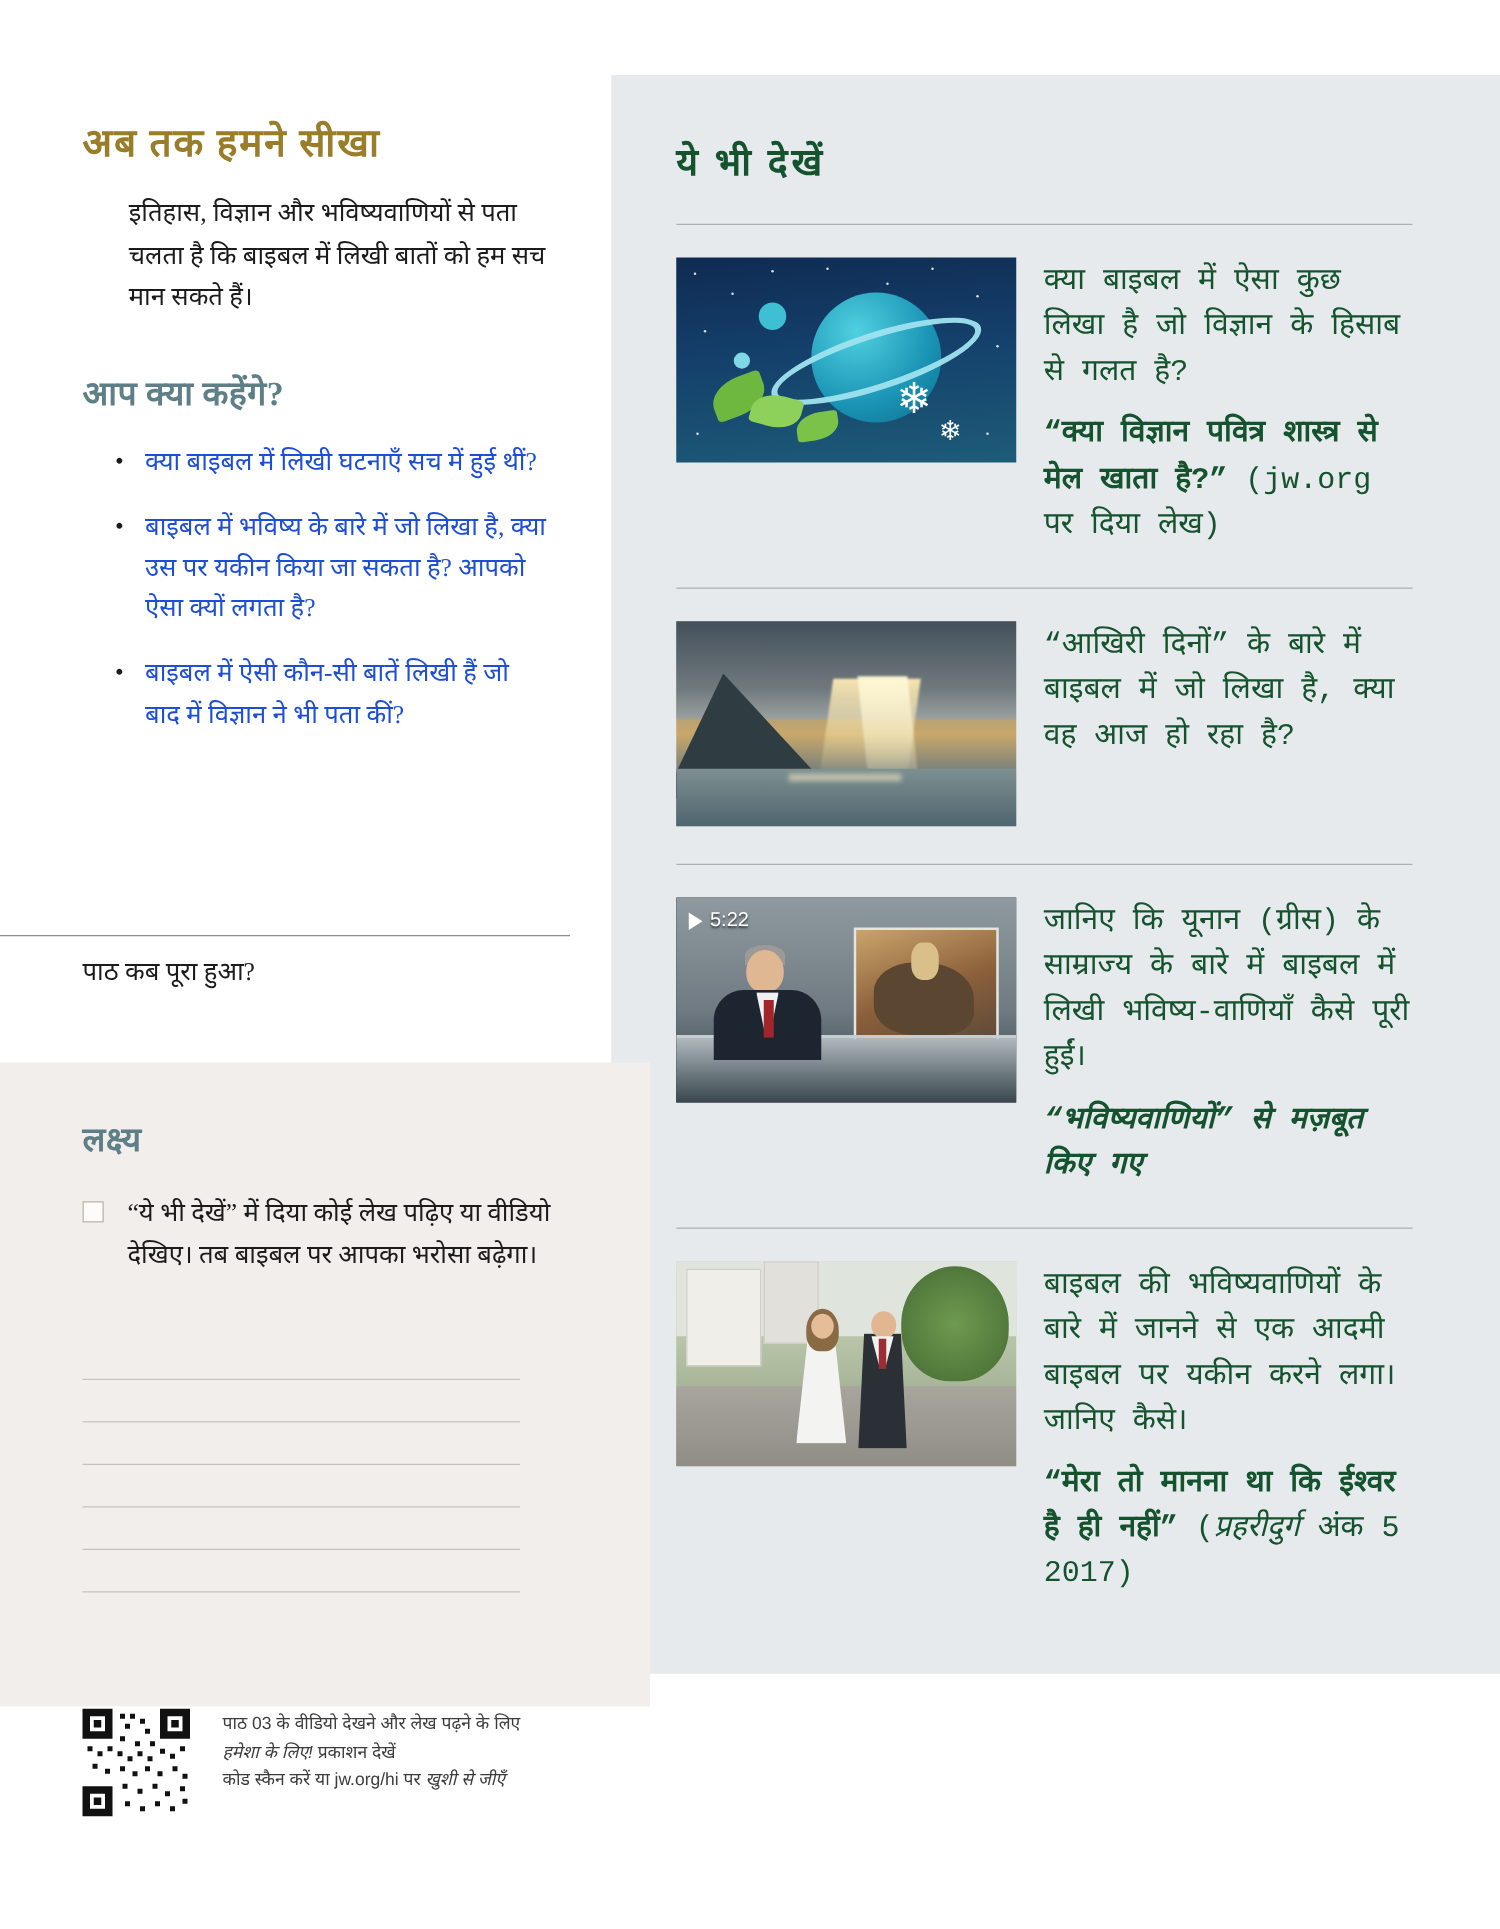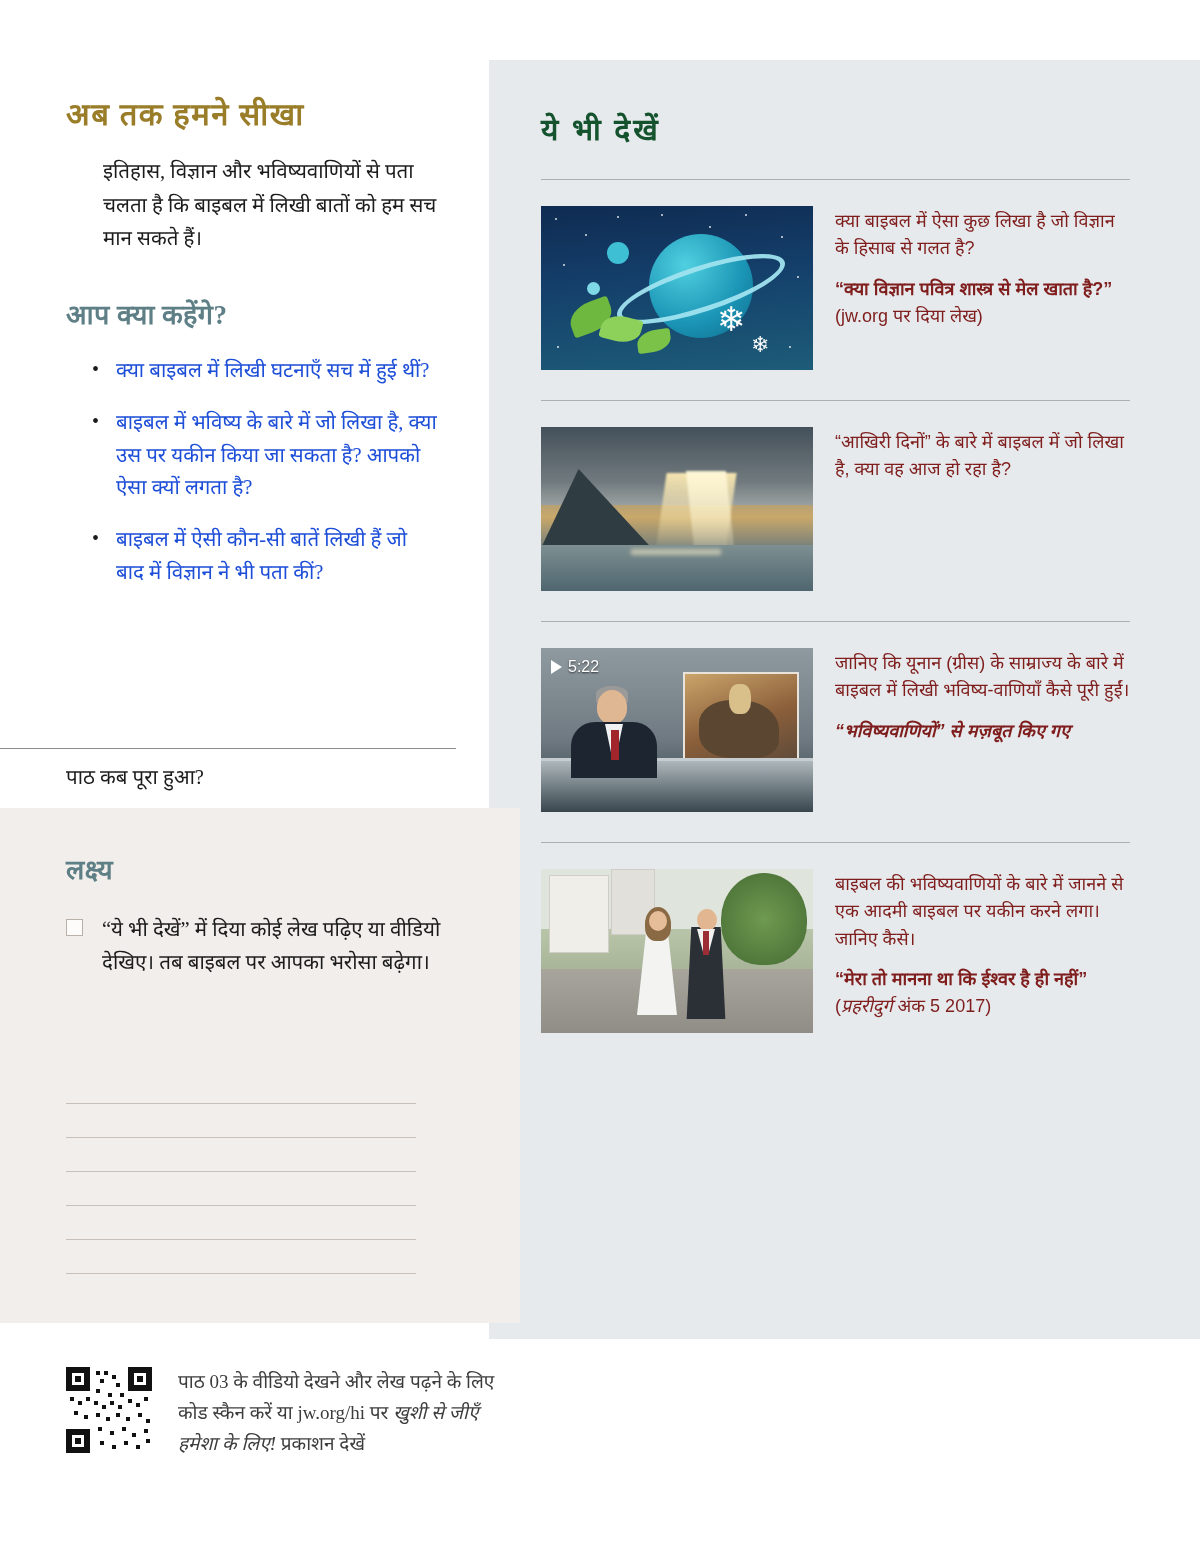--- a/index.html
+++ b/index.html
@@ -98,21 +98,21 @@
     width: 390px;
     font-family: "Liberation Serif", serif;
     font-size: 20.5px;
     color: #1b1b1b;
   }
 
   
   .goals-box {
     position: absolute;
     left: 0px;
-    top: 808px;
+    top: 850px;
     width: 520px;
     height: 515px;
     background: #f2eeeb;
   }
   .goals-box h2 {
     font-family: "Liberation Serif", serif;
     font-size: 27px;
     color: #5f7f86;
     margin: 42px 0 26px 66px;
     letter-spacing: 0.4px;
@@ -180,24 +180,24 @@
   }
   .thumb {
     flex: 0 0 auto;
     width: 272px;
     height: 164px;
     position: relative;
     overflow: hidden;
     background: #cfd6d9;
   }
   .item-text {
-    font-family: Liberation Sans, sans-serif;
-    font-size: 18px;
+    font-family: Liberation Mono, monospace;
+    font-size: 24px;
     line-height: 1.52;
-    color: #7f1d1d;
+    color: #14532d;
     padding-top: 2px;
   }
   .item-text .ref {
     display: block;
     margin-top: 13px;
     font-weight: bold;
   }
   .item-text .ref .plain { font-weight: normal; }
   .item-text .ref .ital { font-style: italic; }
 
@@ -426,22 +426,22 @@
     gap: 26px;
     align-items: flex-start;
   }
   .qr {
     width: 86px; height: 86px;
     position: relative;
     background: #ffffff;
   }
   .qr .cell { position: absolute; background: #111; }
   .footer-text {
-    font-family: Liberation Serif, serif;
-    font-size: 19px;
+    font-family: Liberation Sans, sans-serif;
+    font-size: 14px;
     line-height: 1.62;
     color: #3c3c3c;
     max-width: 560px;
   }
   .footer-text .ital { font-style: italic; }
 </style>
 </head>
 <body>
 
 <div class="page">
@@ -633,21 +633,21 @@
       <span class="cell" style="left:78px;top:62px;width:4px;height:4px"></span>
       <span class="cell" style="left:34px;top:74px;width:4px;height:4px"></span>
       <span class="cell" style="left:46px;top:78px;width:4px;height:4px"></span>
       <span class="cell" style="left:58px;top:74px;width:4px;height:4px"></span>
       <span class="cell" style="left:70px;top:78px;width:4px;height:4px"></span>
       <span class="cell" style="left:80px;top:72px;width:4px;height:4px"></span>
     </div>
     <div class="footer-text">
       <div>पाठ 03 के वीडियो देखने और लेख पढ़ने के लिए</div>
       <div>
+        <span class="ital">हमेशा के लिए!</span><span> प्रकाशन देखें</span>
+      </div>
+      <div>
         <span>कोड स्कैन करें या jw.org/hi पर </span><span class="ital">खुशी से जीएँ</span>
-      </div>
-      <div>
-        <span class="ital">हमेशा के लिए!</span><span> प्रकाशन देखें</span>
       </div>
     </div>
   </div>
 
 </div>
 
 </body></html>

